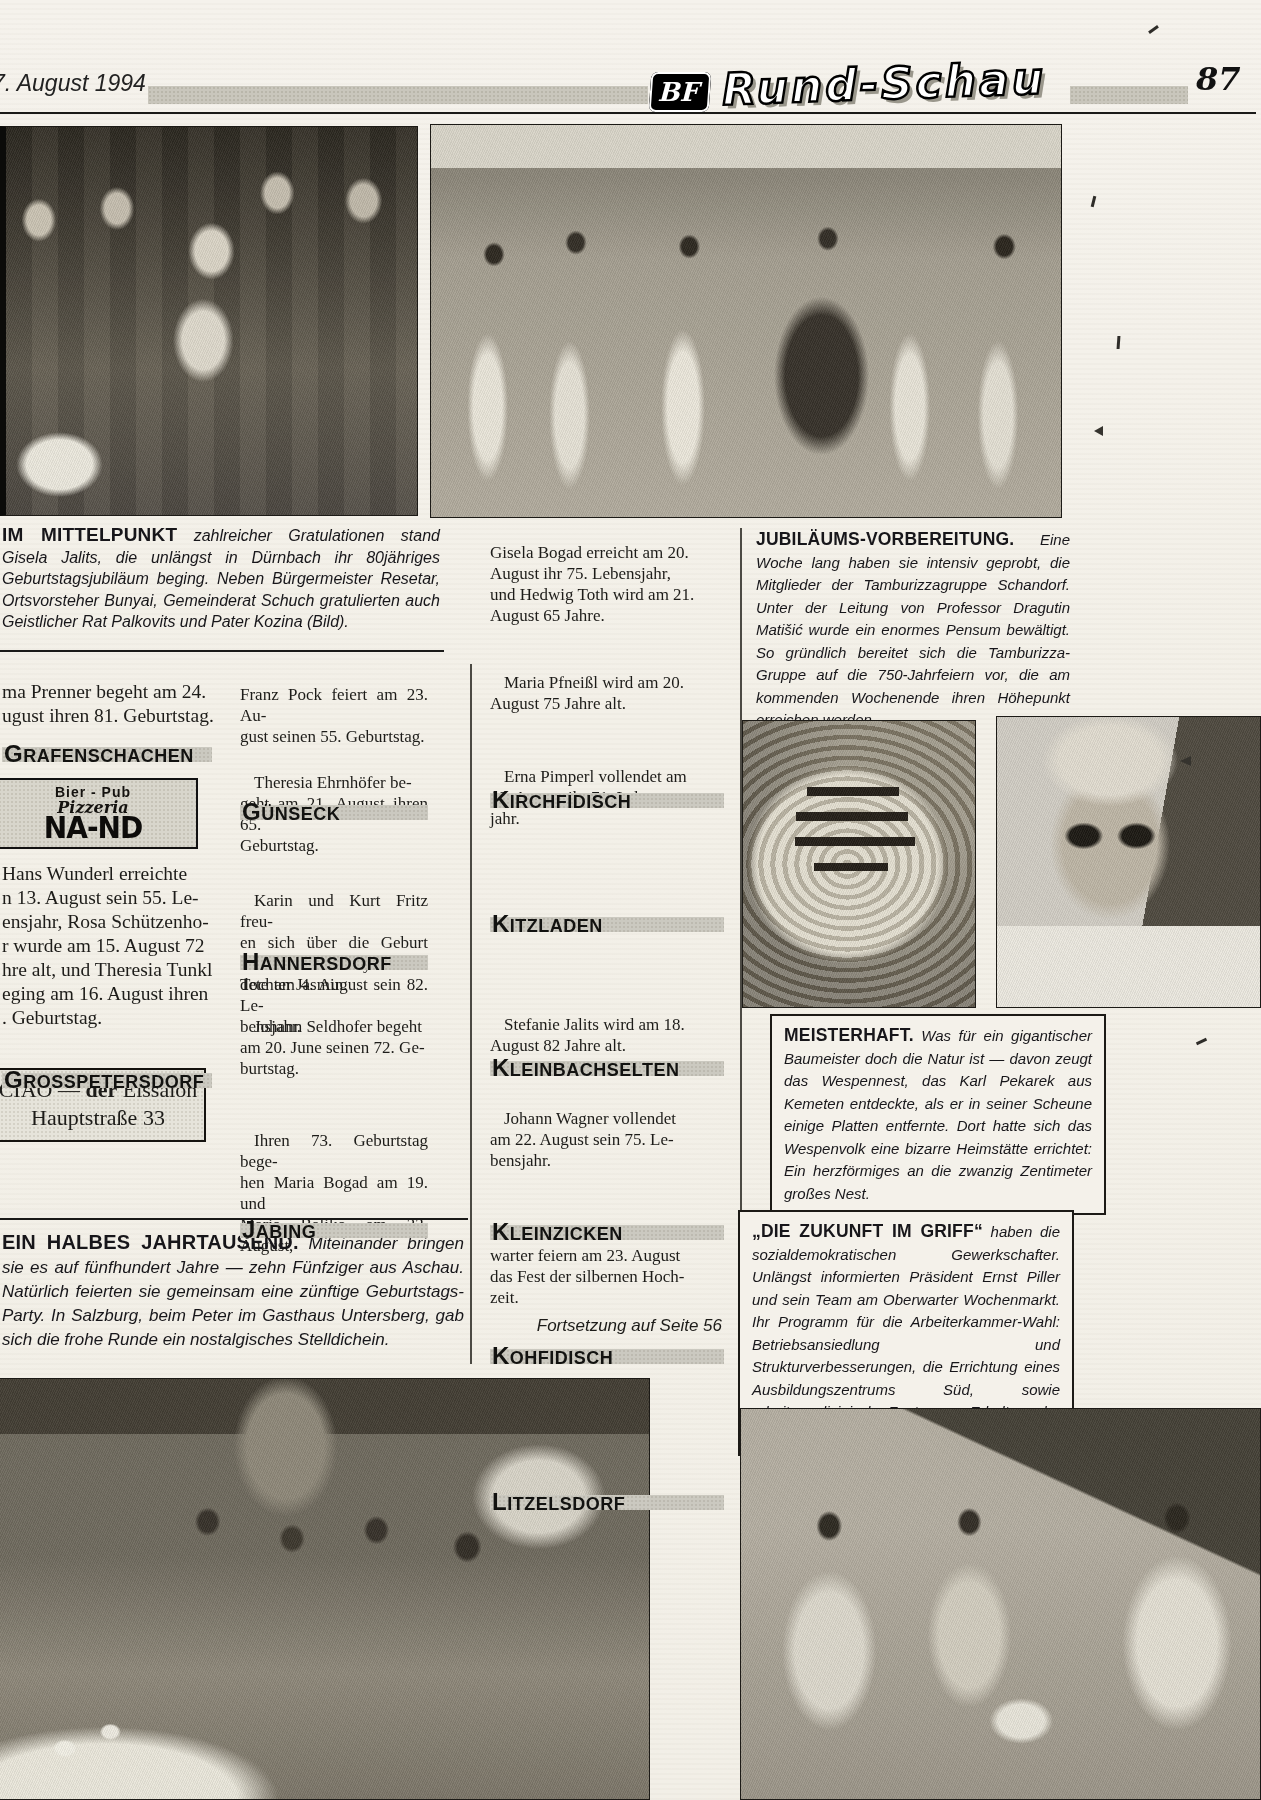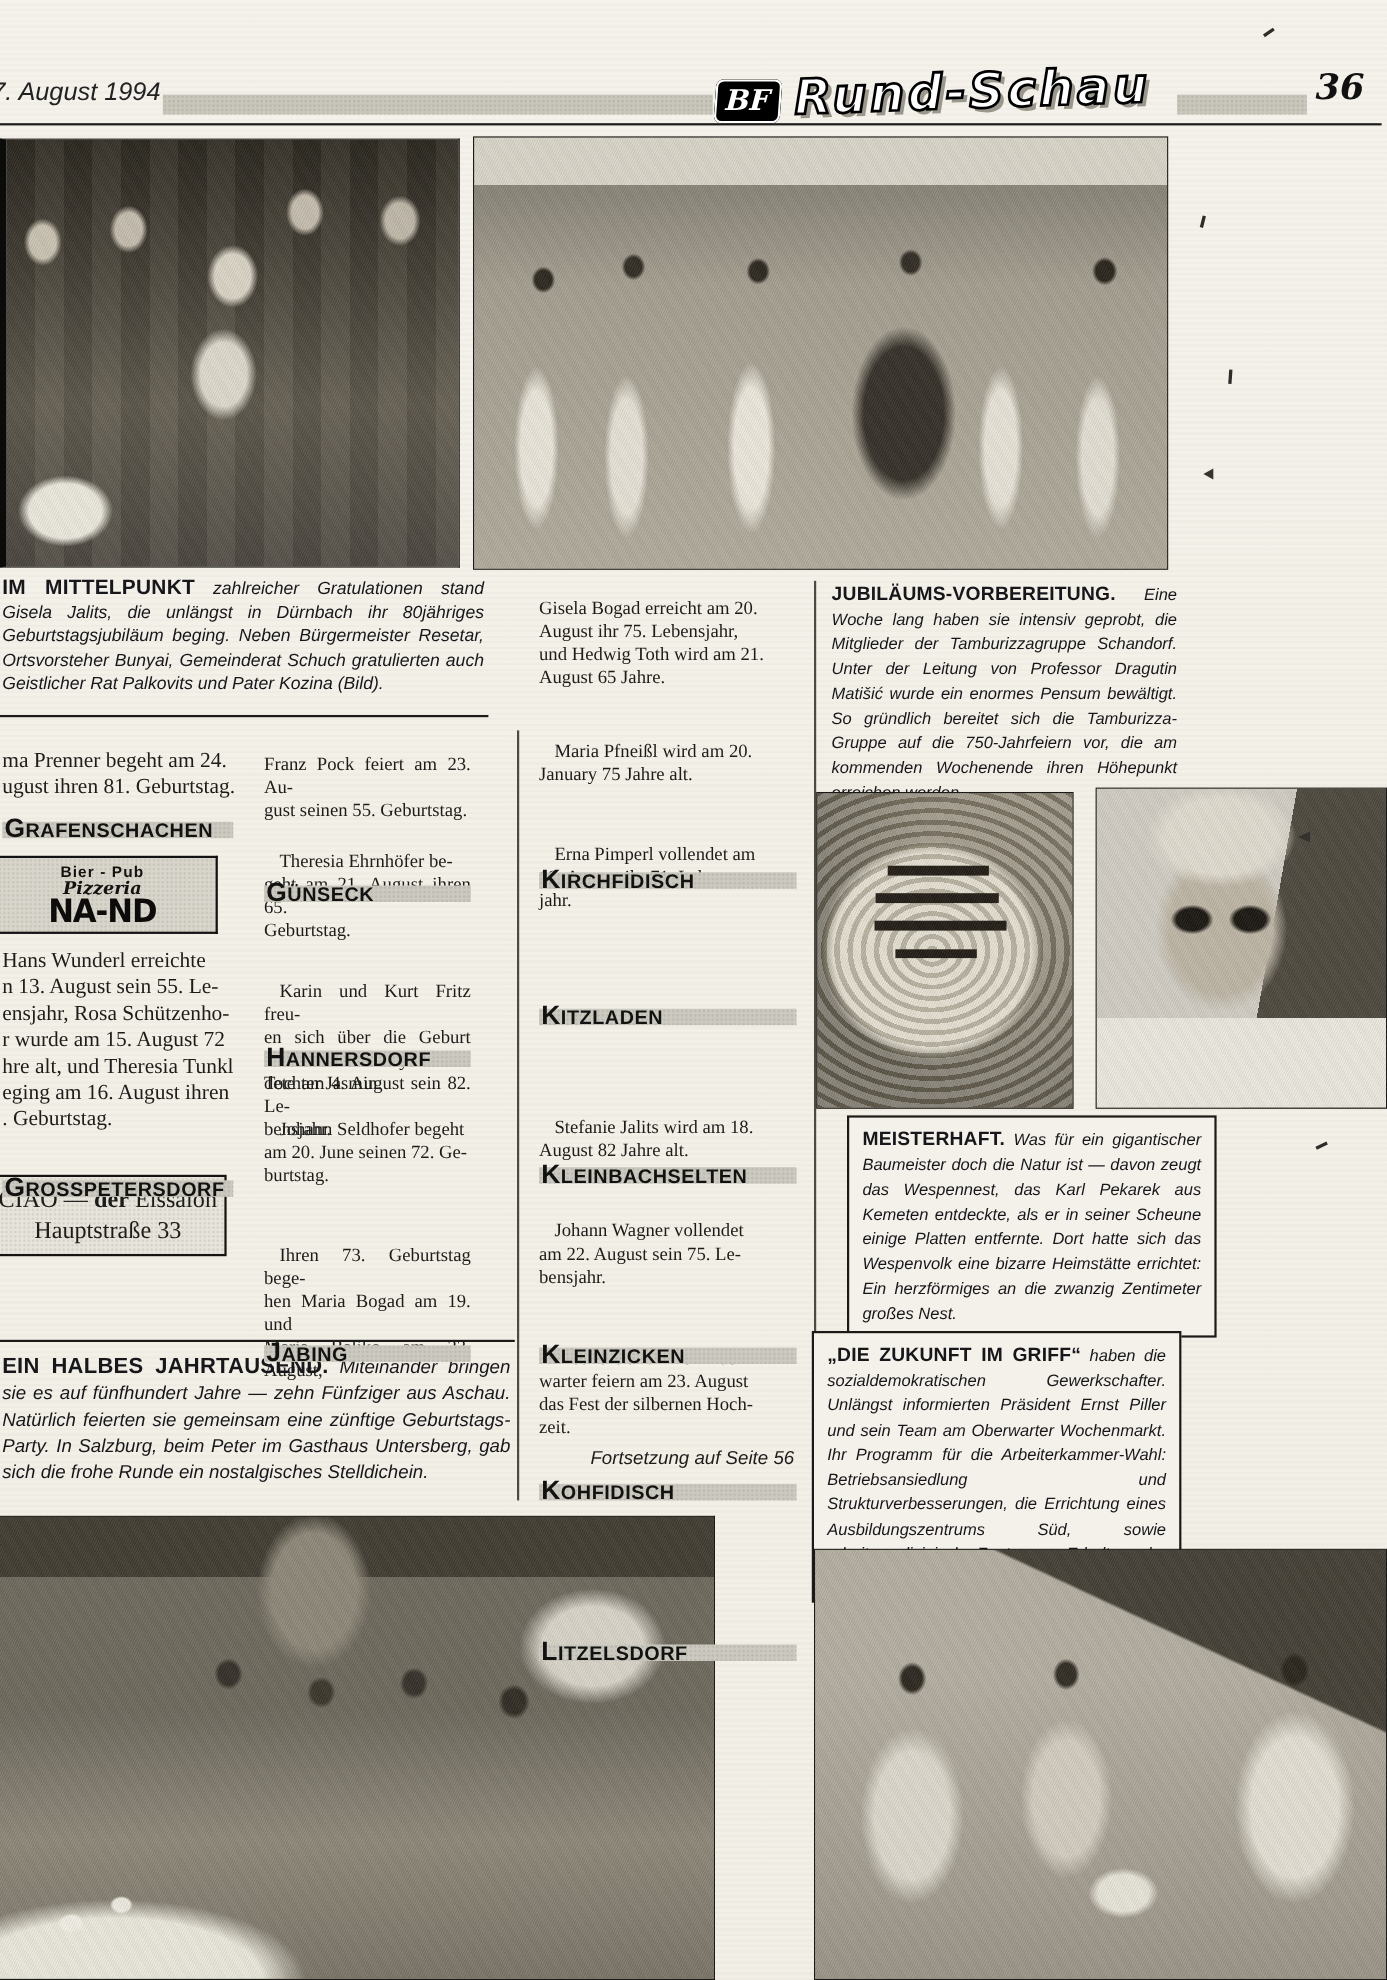--- a/index.html
+++ b/index.html
@@ -60,21 +60,21 @@
 </head>
 <body>
 
 <div class="page">
 
   <div class="abs date" style="left:-8px;top:70px;">7. August 1994</div>
   <div class="abs hbar" style="left:148px;top:86px;width:500px;height:18px;"></div>
   <div class="abs badge" style="left:650px;top:72px;">BF</div>
   <div class="abs script-logo" style="left:722px;top:58px;">Rund-Schau</div>
   <div class="abs hbar" style="left:1070px;top:86px;width:118px;height:18px;"></div>
-  <div class="abs pagenum" style="left:1196px;top:60px;">36</div>
+  <div class="abs pagenum" style="left:1196px;top:60px;">87</div>
   <div class="abs hrule" style="left:0;top:112px;width:1256px;height:2px;"></div>
 
   <div class="abs ph" style="left:0;top:126px;width:418px;height:390px;border-left:6px solid #0b0b09;
     background-image:
       radial-gradient(60px 45px at 13% 87%, #eae7dc 0 55%, rgba(234,231,220,0) 72%),
       radial-gradient(42px 58px at 48% 55%, #ddd8cb 0 50%, rgba(221,216,203,0) 72%),
       radial-gradient(34px 42px at 50% 32%, #d9d3c5 0 48%, rgba(217,211,197,0) 68%),
       radial-gradient(24px 30px at 8% 24%, #c9c2b2 0 50%, rgba(201,194,178,0) 72%),
       radial-gradient(24px 30px at 27% 21%, #c4bdae 0 50%, rgba(196,189,174,0) 72%),
       radial-gradient(24px 30px at 66% 17%, #c4bdae 0 50%, rgba(196,189,174,0) 72%),
@@ -154,21 +154,21 @@
 Maria Baliko am 23. August,</p>
 
   <div class="abs vrule" style="left:470px;top:664px;height:700px;"></div>
 
   <p class="abs body pre" style="left:490px;top:542px;width:234px;font-family:Liberation Serif, serif;">Gisela Bogad erreicht am 20.
 August ihr 75. Lebensjahr,
 und Hedwig Toth wird am 21.
 August 65 Jahre.</p>
   <div class="abs shead" style="left:490px;top:634px;width:232px;">Kirchfidisch</div>
   <p class="abs body pre ind" style="left:490px;top:672px;width:234px;">Maria Pfneißl wird am 20.
-January 75 Jahre alt.</p>
+August 75 Jahre alt.</p>
   <div class="abs shead" style="left:490px;top:728px;width:232px;">Kitzladen</div>
   <p class="abs body pre ind" style="left:490px;top:766px;width:234px;">Erna Pimperl vollendet am
 19. August ihr 71. Lebens-
 jahr.</p>
   <div class="abs shead" style="left:490px;top:842px;width:232px;">Kleinbachselten</div>
   <div class="abs shead" style="left:490px;top:976px;width:232px;">Kleinzicken</div>
   <p class="abs body pre ind" style="left:490px;top:1014px;width:234px;">Stefanie Jalits wird am 18.
 August 82 Jahre alt.</p>
   <div class="abs shead" style="left:490px;top:1070px;width:232px;">Kohfidisch</div>
   <p class="abs body pre ind" style="left:490px;top:1108px;width:234px;">Johann Wagner vollendet

